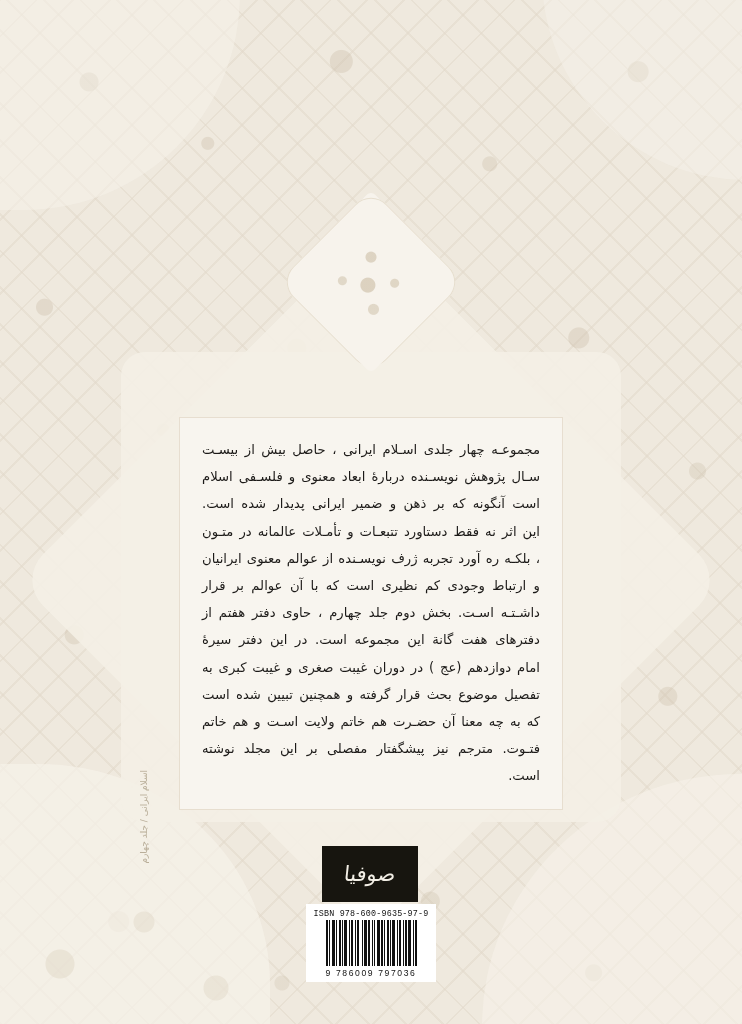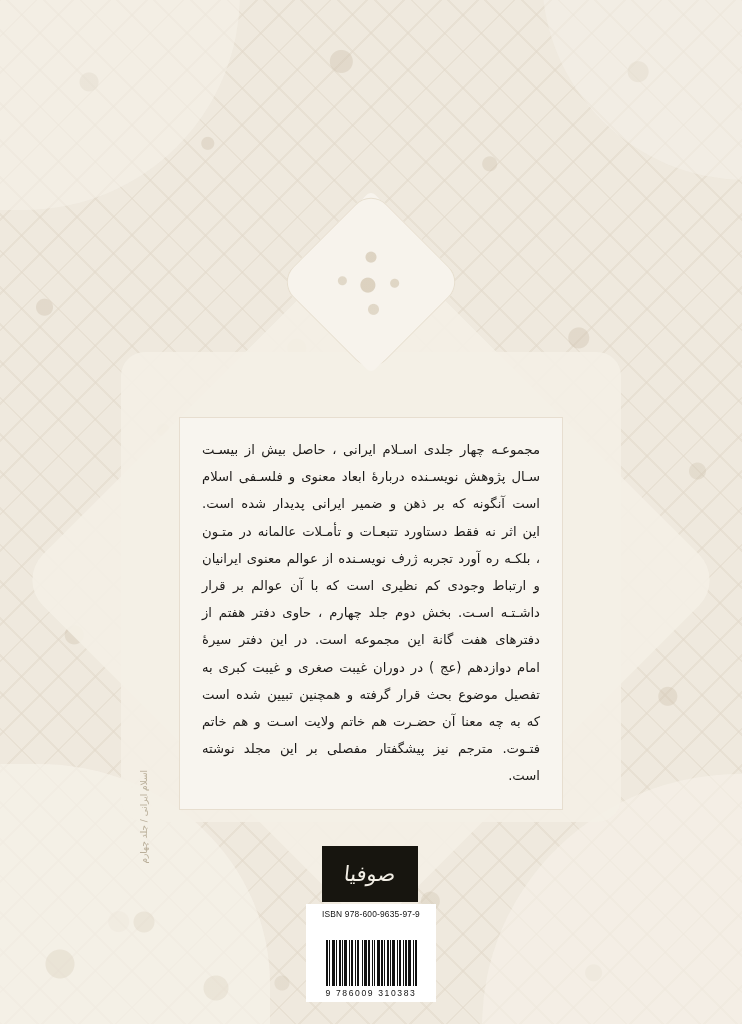--- a/index.html
+++ b/index.html
@@ -227,25 +227,25 @@
     position: absolute;
     left: 306px;
     top: 904px;
     width: 130px;
     background: #ffffff;
     padding: 5px 6px 4px 6px;
     box-sizing: border-box;
     text-align: center;
   }
   .isbn-text {
-    font-family: Liberation Sans, sans-serif;
+    font-family: Liberation Mono, monospace;
     font-size: 8.4px;
     color: #111;
     letter-spacing: .2px;
-    margin-bottom: 21px;
+    margin-bottom: 1px;
     direction: ltr;
   }
   .bars {
     height: 46px;
     display: flex;
     align-items: stretch;
     justify-content: center;
     gap: 0;
     direction: ltr;
   }
@@ -369,16 +369,16 @@
       <i style="width:1px"></i>
         <i style="width:1px;background:transparent"></i>
       <i style="width:2px"></i>
         <i style="width:1px;background:transparent"></i>
       <i style="width:3px"></i>
         <i style="width:2px;background:transparent"></i>
       <i style="width:1px"></i>
         <i style="width:1px;background:transparent"></i>
       <i style="width:2px"></i>
     </div>
-    <div class="barcode-digits">9 786009 310383</div>
+    <div class="barcode-digits">9 786009 797036</div>
   </div>
 
 </div>
 
 </body></html>

